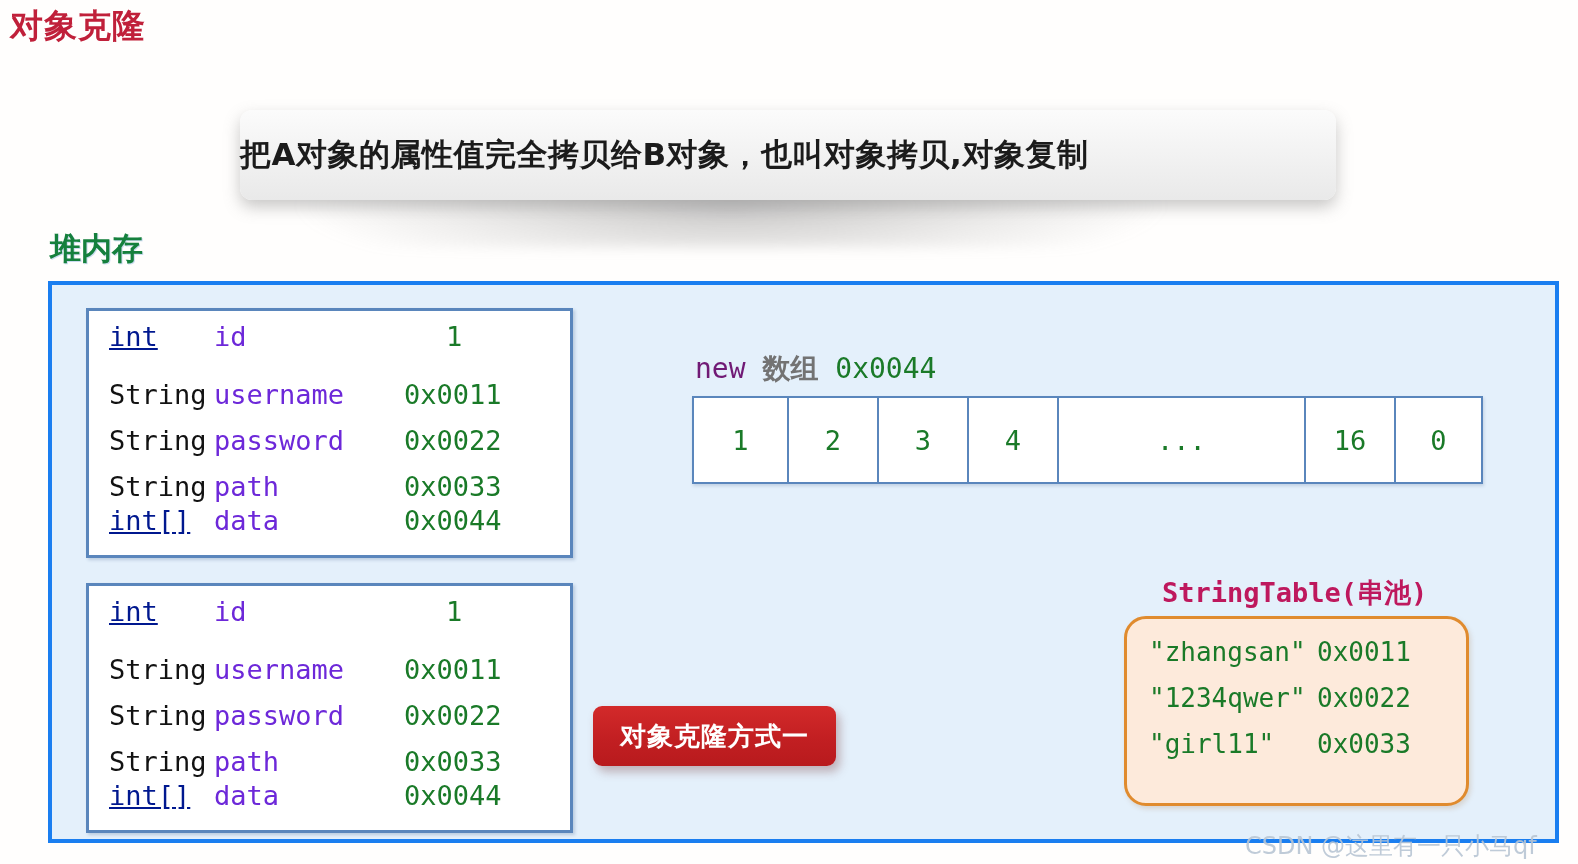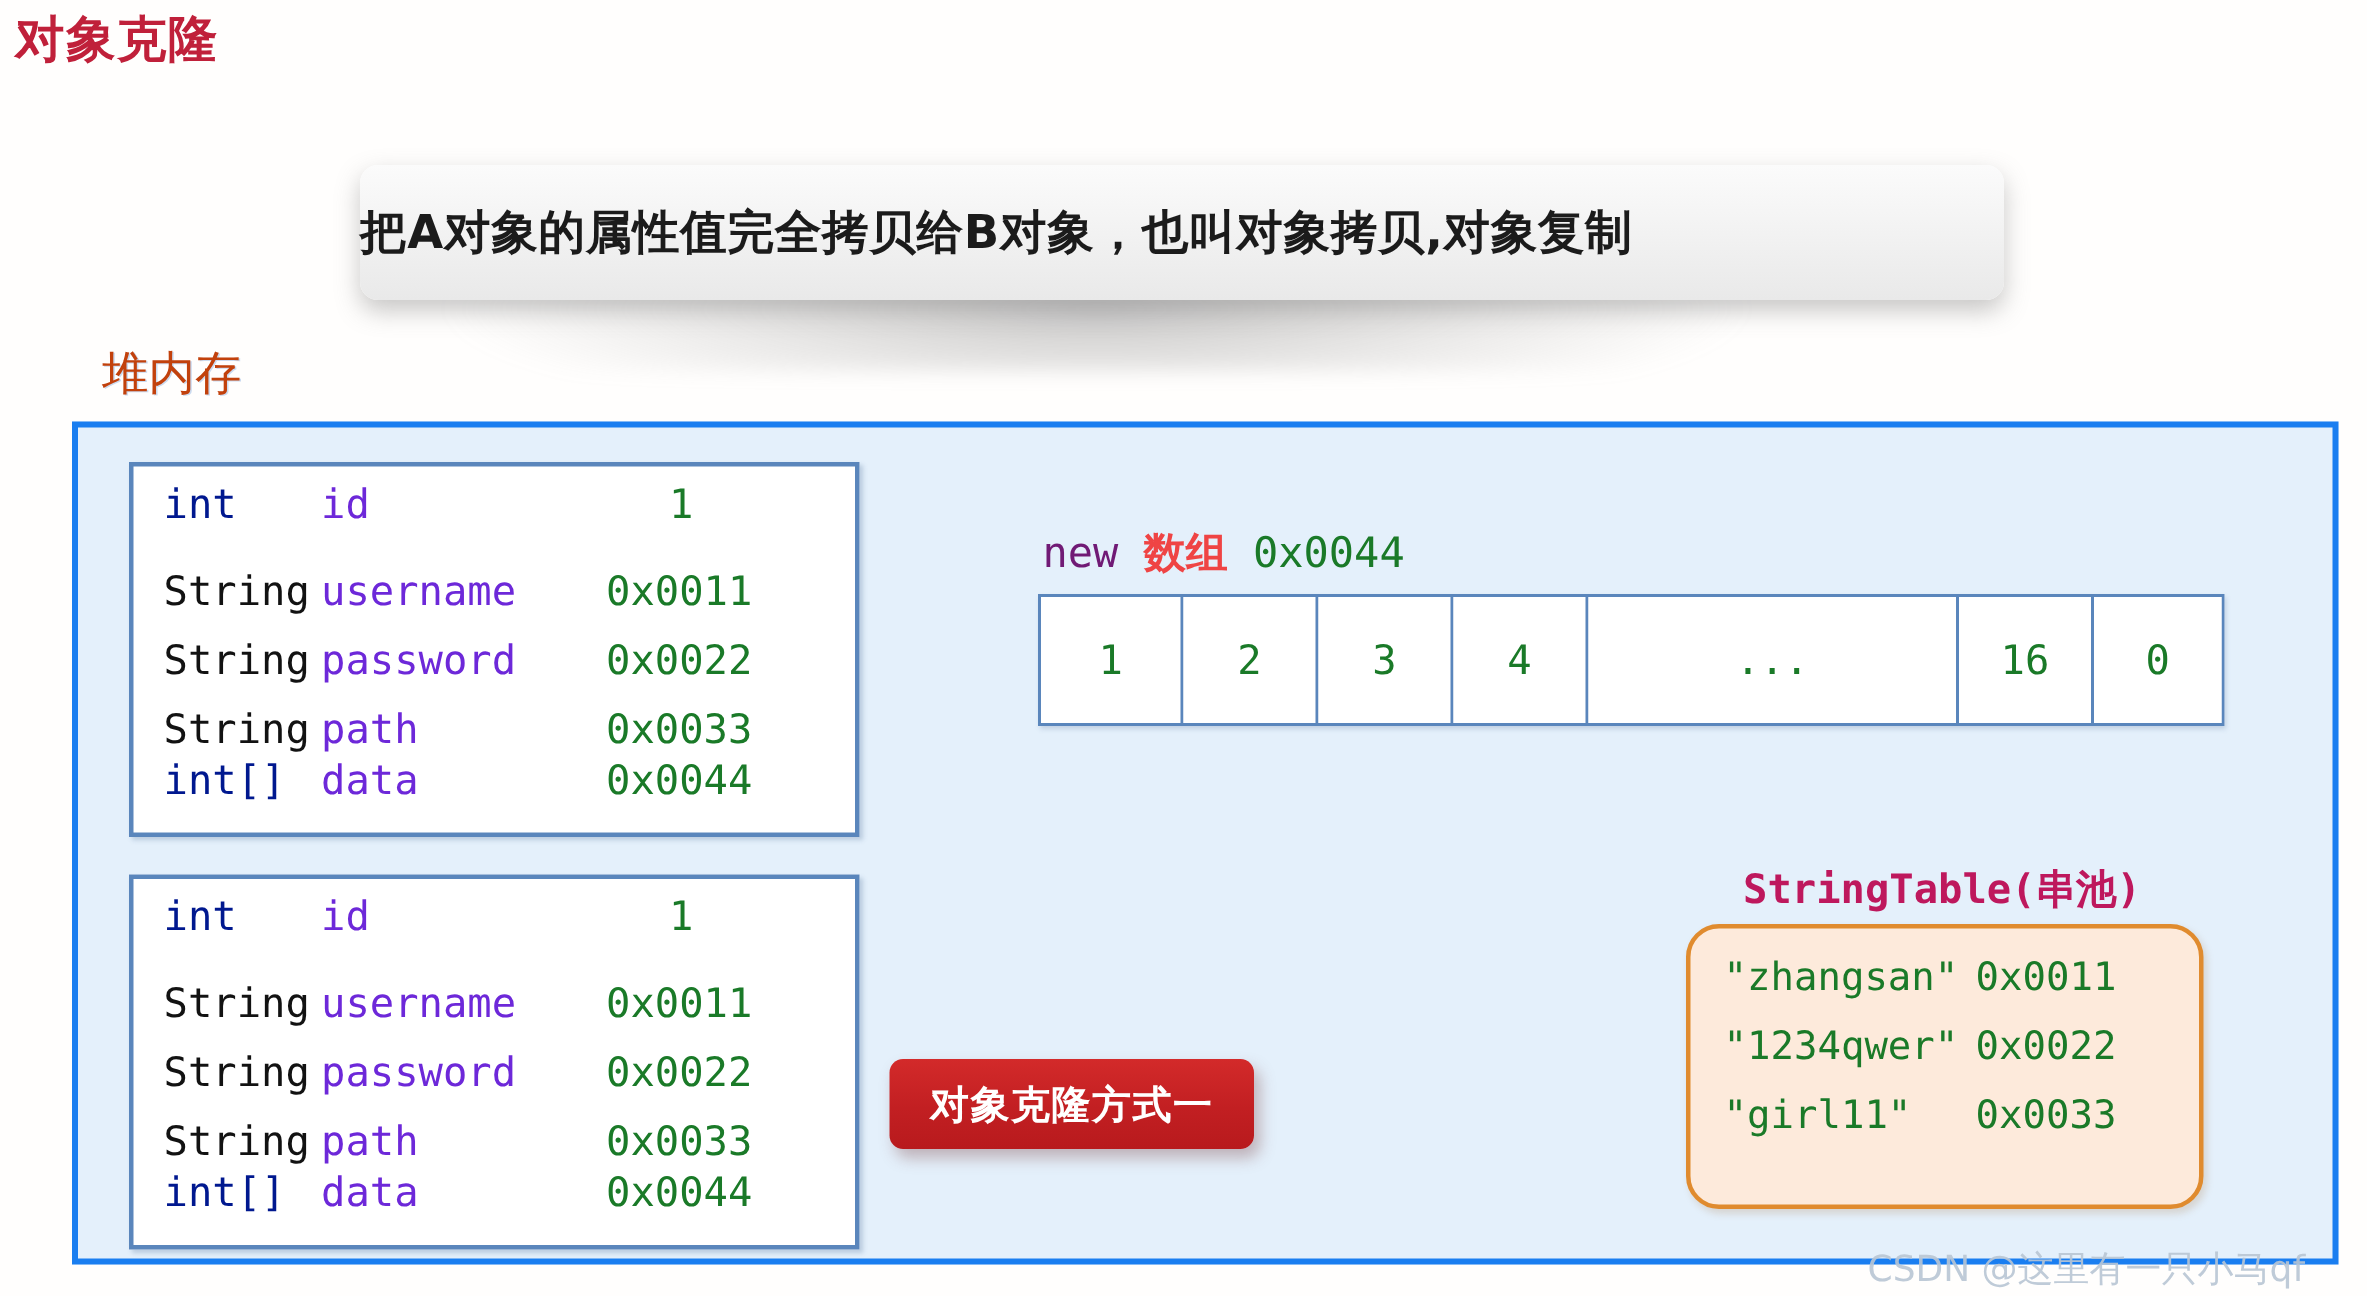--- a/index.html
+++ b/index.html
@@ -63,25 +63,25 @@
     font-size: 31px;
     font-weight: 700;
     color: #1b1b1b;
     letter-spacing: 0.5px;
     white-space: nowrap;
   }
 
   
   #heap-label {
     position: absolute;
-    left: 68px;
+    left: 50px;
     top: 228px;
     font-size: 31px;
-    font-weight: 400;
-    color: #c2410c;
+    font-weight: 700;
+    color: #15803d;
     font-family: "DejaVu Sans", "Liberation Sans", sans-serif;
     text-shadow: 1px 1px 0 rgba(160,190,230,0.55);
   }
   #heap-box {
     position: absolute;
     left: 48px;
     top: 281px;
     width: 1511px;
     height: 562px;
     border: 4px solid #1a7ef0;
@@ -103,37 +103,37 @@
 
   .obj-row {
     display: flex;
     align-items: baseline;
     height: 46px;
     font-family: "DejaVu Sans Mono", "Liberation Mono", monospace;
     font-size: 27px;
     white-space: pre;
   }
   .obj-type  { width: 125px; padding-left: 20px; box-sizing: border-box; }
-  .obj-type.kw { color: #00188f; }
+  .obj-type.kw { color: #00188f; text-decoration: underline; }
   .obj-type.cls { color: #121212; margin-top: 12px; }
   .obj-field { width: 190px; color: #6d28d9; }
   .obj-value { color: #1a7a28; }
   .obj-value.num { padding-left: 42px; }
 
   
   #array-label {
     position: absolute;
     left: 695px;
     top: 350px;
     font-family: "DejaVu Sans Mono", "Liberation Mono", monospace;
     font-size: 28px;
     white-space: pre;
   }
   #array-label .kw   { color: #701a75; }
-  #array-label .cn   { color: #ef4444; font-family: "DejaVu Sans", "Liberation Sans", sans-serif; font-weight: 600; }
+  #array-label .cn   { color: #737373; font-family: "DejaVu Sans", "Liberation Sans", sans-serif; font-weight: 600; }
   #array-label .addr { color: #1a7a28; }
 
   #array-box {
     position: absolute;
     left: 692px;
     top: 396px;
     height: 88px;
     display: flex;
     border: 2px solid #5a86bc;
     background: #ffffff;

